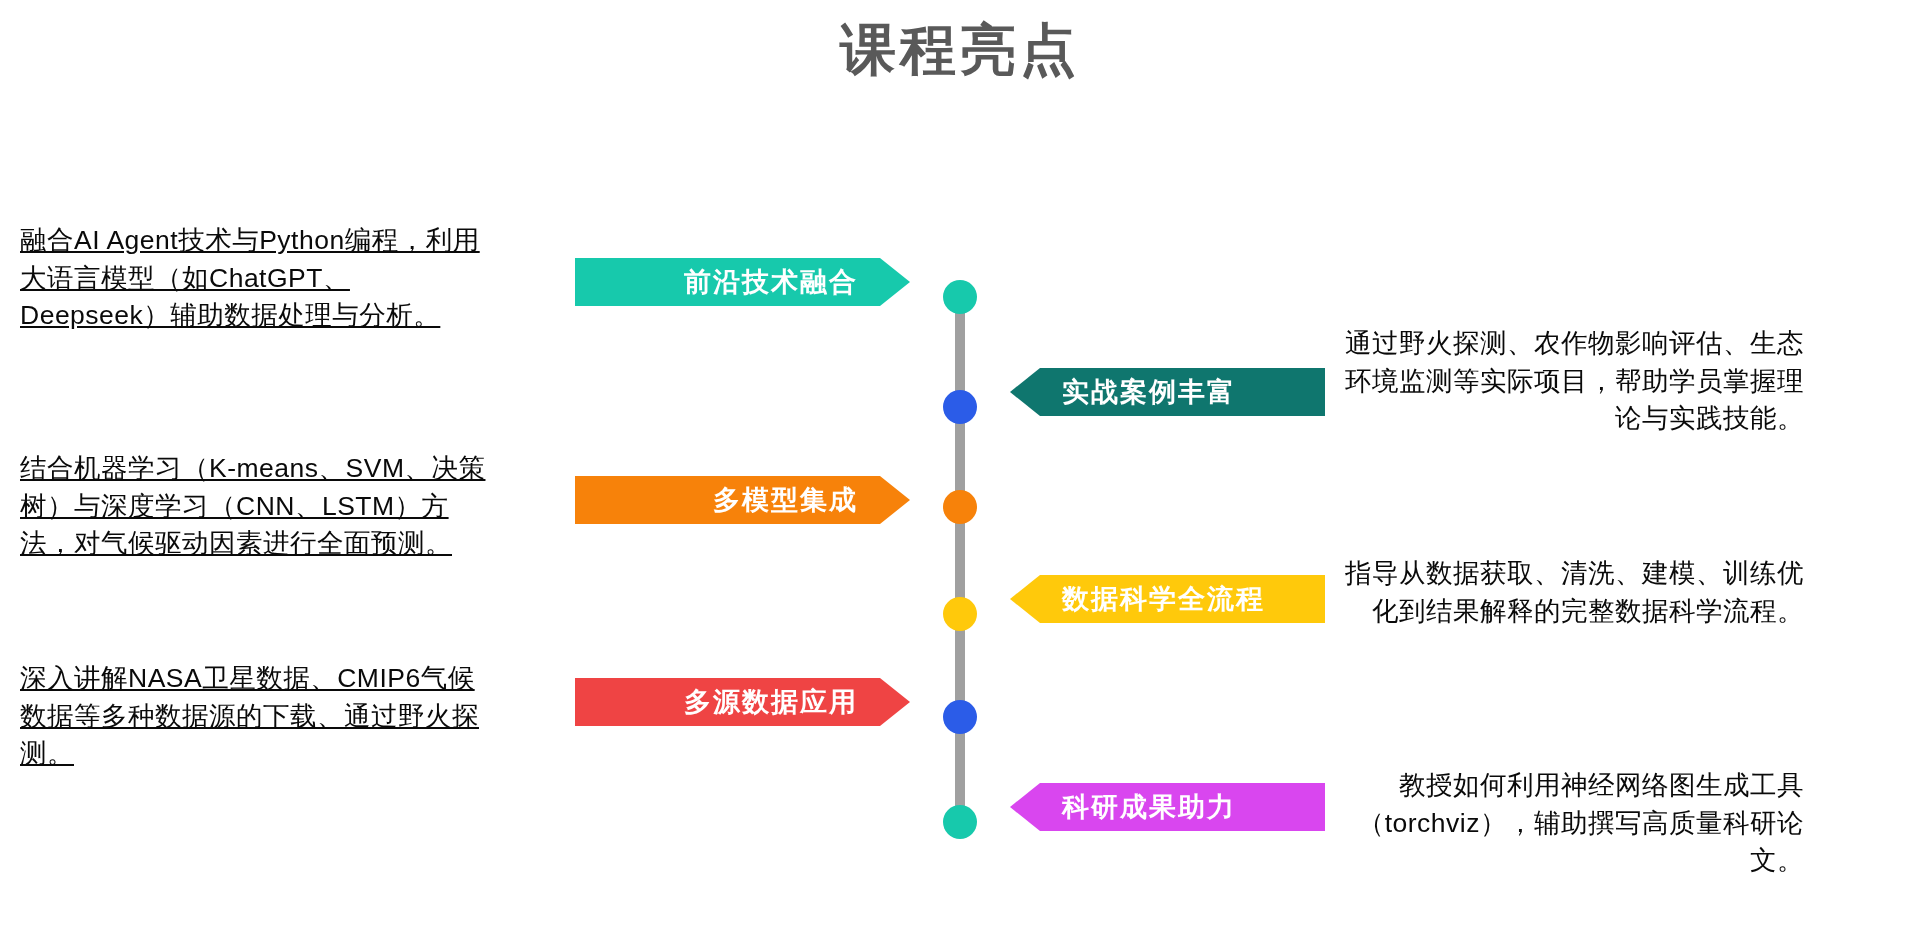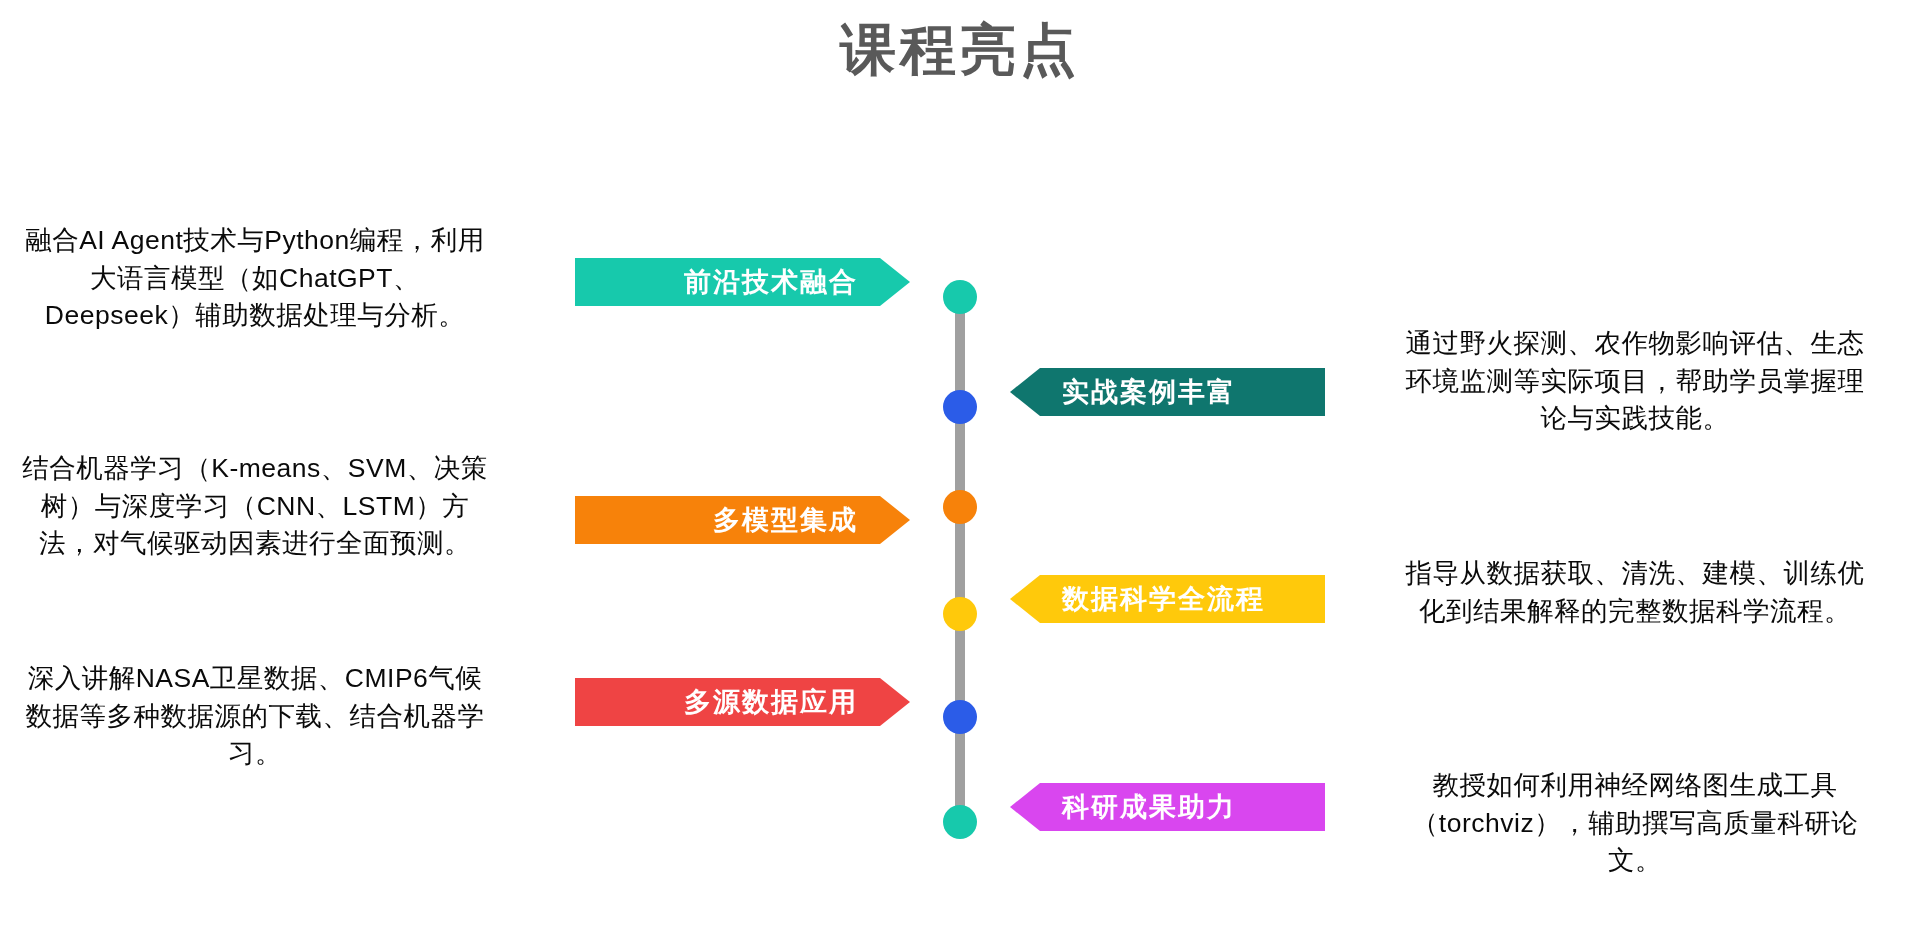--- a/index.html
+++ b/index.html
@@ -71,22 +71,22 @@
   }
 
   
   .desc{
     position:absolute;
     font-size:26.5px;
     line-height:1.42;
     color:#0a0a0a;
     letter-spacing:0.5px;
   }
-  .desc.left{ right:1430px; width:470px; text-align:center; }
-  .desc.right{ left:1400px; width:470px; text-align:center; }
+  .desc.left{ right:1430px; width:470px; text-align:left;text-decoration:underline; }
+  .desc.right{ left:1334px; width:470px; text-align:right; }
 </style>
 </head>
 <body>
 
 <div id="page-title">课程亮点</div>
 
 <div id="spine"></div>
 
 <div id="dots-layer">
     <div class="spine-dot" style="top: 280px; background: rgb(23, 201, 172);"></div>
@@ -99,29 +99,29 @@
 
 <div id="items-layer">
     <div class="arrow left" style="top: 258px; width: 335px; background: rgb(23, 201, 172);">
       <span class="arrow-label">前沿技术融合</span>
     </div>
     <div class="desc left" style="top: 222px;">融合AI Agent技术与Python编程，利用大语言模型（如ChatGPT、Deepseek）辅助数据处理与分析。</div>
     <div class="arrow right" style="top: 368px; width: 315px; background: #0f766e;">
       <span class="arrow-label">实战案例丰富</span>
     </div>
     <div class="desc right" style="top: 325px;">通过野火探测、农作物影响评估、生态环境监测等实际项目，帮助学员掌握理论与实践技能。</div>
-    <div class="arrow left" style="top: 496px; width: 335px; background: rgb(247, 130, 10);">
+    <div class="arrow left" style="top: 476px; width: 335px; background: rgb(247, 130, 10);">
       <span class="arrow-label">多模型集成</span>
     </div>
     <div class="desc left" style="top: 450px;">结合机器学习（K-means、SVM、决策树）与深度学习（CNN、LSTM）方法，对气候驱动因素进行全面预测。</div>
     <div class="arrow right" style="top: 575px; width: 315px; background: rgb(255, 201, 11);">
       <span class="arrow-label">数据科学全流程</span>
     </div>
     <div class="desc right" style="top: 555px;">指导从数据获取、清洗、建模、训练优化到结果解释的完整数据科学流程。</div>
     <div class="arrow left" style="top: 678px; width: 335px; background: #ef4444;">
       <span class="arrow-label">多源数据应用</span>
     </div>
-    <div class="desc left" style="top: 660px;">深入讲解NASA卫星数据、CMIP6气候数据等多种数据源的下载、结合机器学习。</div>
+    <div class="desc left" style="top: 660px;">深入讲解NASA卫星数据、CMIP6气候数据等多种数据源的下载、通过野火探测。</div>
     <div class="arrow right" style="top: 783px; width: 315px; background: #d946ef;">
       <span class="arrow-label">科研成果助力</span>
     </div>
     <div class="desc right" style="top: 767px;">教授如何利用神经网络图生成工具（torchviz），辅助撰写高质量科研论文。</div>
   </div>
 
 </body></html>

